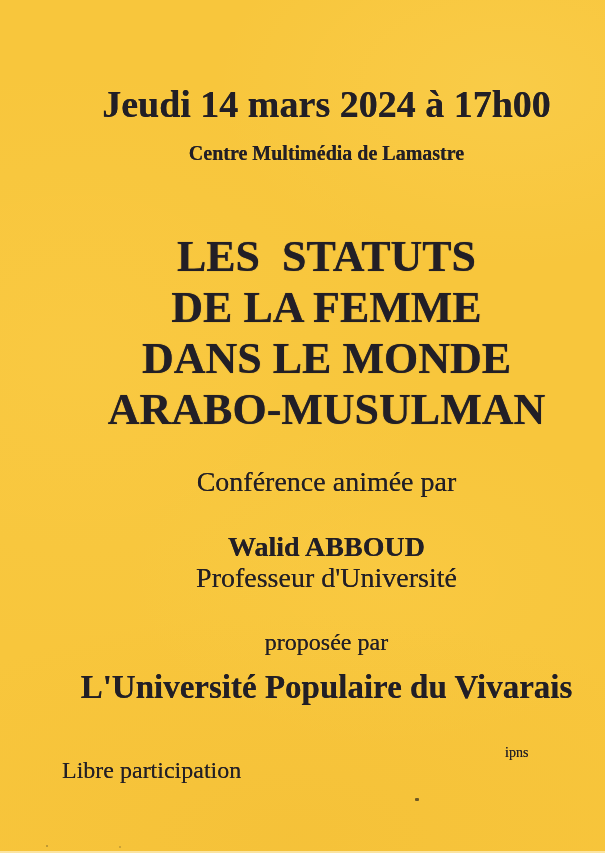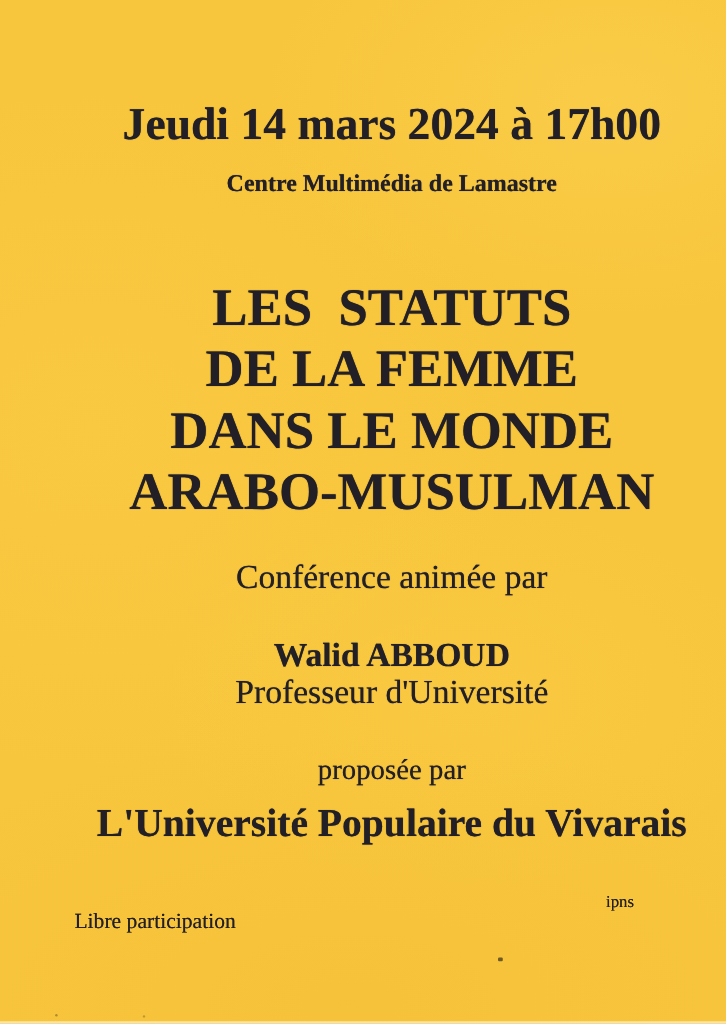--- a/index.html
+++ b/index.html
@@ -95,21 +95,21 @@
     font-weight: bold;
   }
   .footer-item {
     position: absolute;
     line-height: 1;
     text-shadow: 0 0 0.5px rgba(32, 28, 40, 0.8);
   }
   .footer-left {
     left: 62px;
     top: 758px;
-    font-size: 18px;
+    font-size: 24px;
   }
   .footer-right {
     left: 505px;
     top: 746px;
     font-size: 14px;
   }
   .speck {
     position: absolute;
     background: #574721;
     border-radius: 1px;

